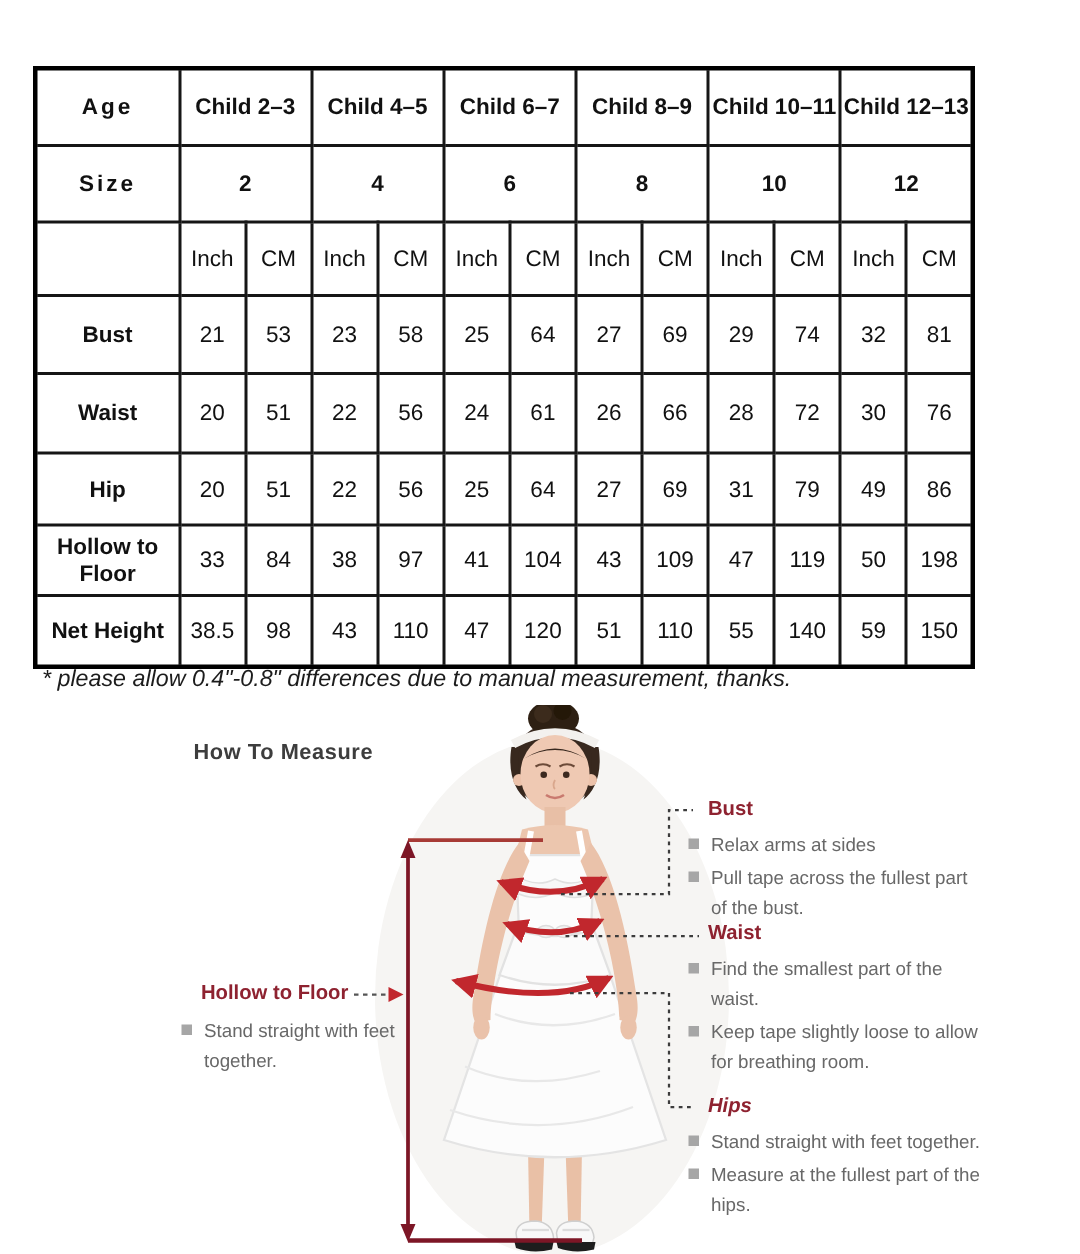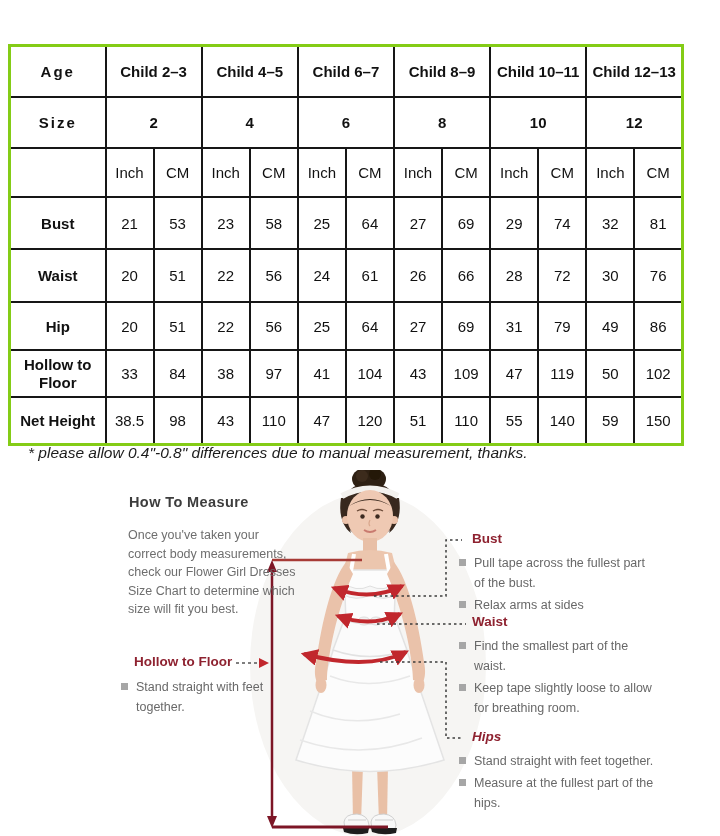--- a/index.html
+++ b/index.html
@@ -2,22 +2,22 @@
 <html><head>
 <meta charset="utf-8">
 <style>
   html,body{margin:0;padding:0;background:#fff;}
   .page{position:relative;width:720px;height:836px;background:#ffffff;overflow:hidden;
         font-family:"Liberation Sans",sans-serif;color:#161616;}
   
   .title{position:absolute;top:2px;left:0;width:720px;text-align:center;margin:0;
          font-size:27px;font-weight:bold;letter-spacing:0.5px;color:#111;}
   
-  table.sizes{position:absolute;left:8px;top:44px;width:676px;border-collapse:collapse;
-              table-layout:fixed;border:3px solid #84cc16;background:#fff;}
+  table.sizes{position:absolute;left:22px;top:44px;width:628px;border-collapse:collapse;
+              table-layout:fixed;border:3px solid #000000;background:#fff;}
   table.sizes td{border:2px solid #161616;text-align:center;vertical-align:middle;
                  padding:0;font-size:15px;color:#111;}
   tr.r-age td{height:49px;}
   tr.r-size td{height:49px;}
   tr.r-unit td{height:47px;}
   tr.r-bust td{height:50px;}
   tr.r-waist td{height:51px;}
   tr.r-hip td{height:46px;}
   tr.r-hollow td{height:45px;}
   tr.r-net td{height:45px;}
@@ -149,21 +149,21 @@
       <td class="val">84</td>
       <td class="val">38</td>
       <td class="val">97</td>
       <td class="val">41</td>
       <td class="val">104</td>
       <td class="val">43</td>
       <td class="val">109</td>
       <td class="val">47</td>
       <td class="val">119</td>
       <td class="val">50</td>
-      <td class="val">102</td>
+      <td class="val">198</td>
     </tr>
     <tr class="r-net">
       <td class="rowlbl2">Net Height</td>
       <td class="val">38.5</td>
       <td class="val">98</td>
       <td class="val">43</td>
       <td class="val">110</td>
       <td class="val">47</td>
       <td class="val">120</td>
       <td class="val">51</td>
@@ -263,31 +263,30 @@
       <g>
         <path d="M304,184 Q368,201 406,182" stroke="#c1272d" stroke-width="4" fill="none" marker-start="url(#ah)" marker-end="url(#ah)"></path>
       </g>
 
       <polyline points="374,126 446,126 446,70 462,70" fill="none" stroke="#3c3c3c" stroke-width="1.5" stroke-dasharray="2.5 3"></polyline>
       <line x1="377" y1="154" x2="466" y2="154" stroke="#3c3c3c" stroke-width="1.5" stroke-dasharray="2.5 3"></line>
       <polyline points="380,192 446,192 446,268 462,268" fill="none" stroke="#3c3c3c" stroke-width="1.5" stroke-dasharray="2.5 3"></polyline>
     </svg>
 
     <h2 class="m-head">How To Measure</h2>
-    <p class="m-intro">Once you've taken your correct body measurements, check our Flower Girl Dresses Size Chart to determine which size will fit you best.</p>
 
     <p class="mlabel lbl-hollow">Hollow to Floor</p>
     <ul class="bullets b-hollow">
       <li>Stand straight with feet together.</li>
     </ul>
 
     <p class="mlabel lbl-bust">Bust</p>
     <ul class="bullets b-bust">
+      <li>Relax arms at sides</li>
       <li>Pull tape across the fullest part of the bust.</li>
-      <li>Relax arms at sides</li>
     </ul>
 
     <p class="mlabel lbl-waist">Waist</p>
     <ul class="bullets b-waist">
       <li>Find the smallest part of the waist.</li>
       <li>Keep tape slightly loose to allow for breathing room.</li>
     </ul>
 
     <p class="mlabel lbl-hips">Hips</p>
     <ul class="bullets b-hips">

